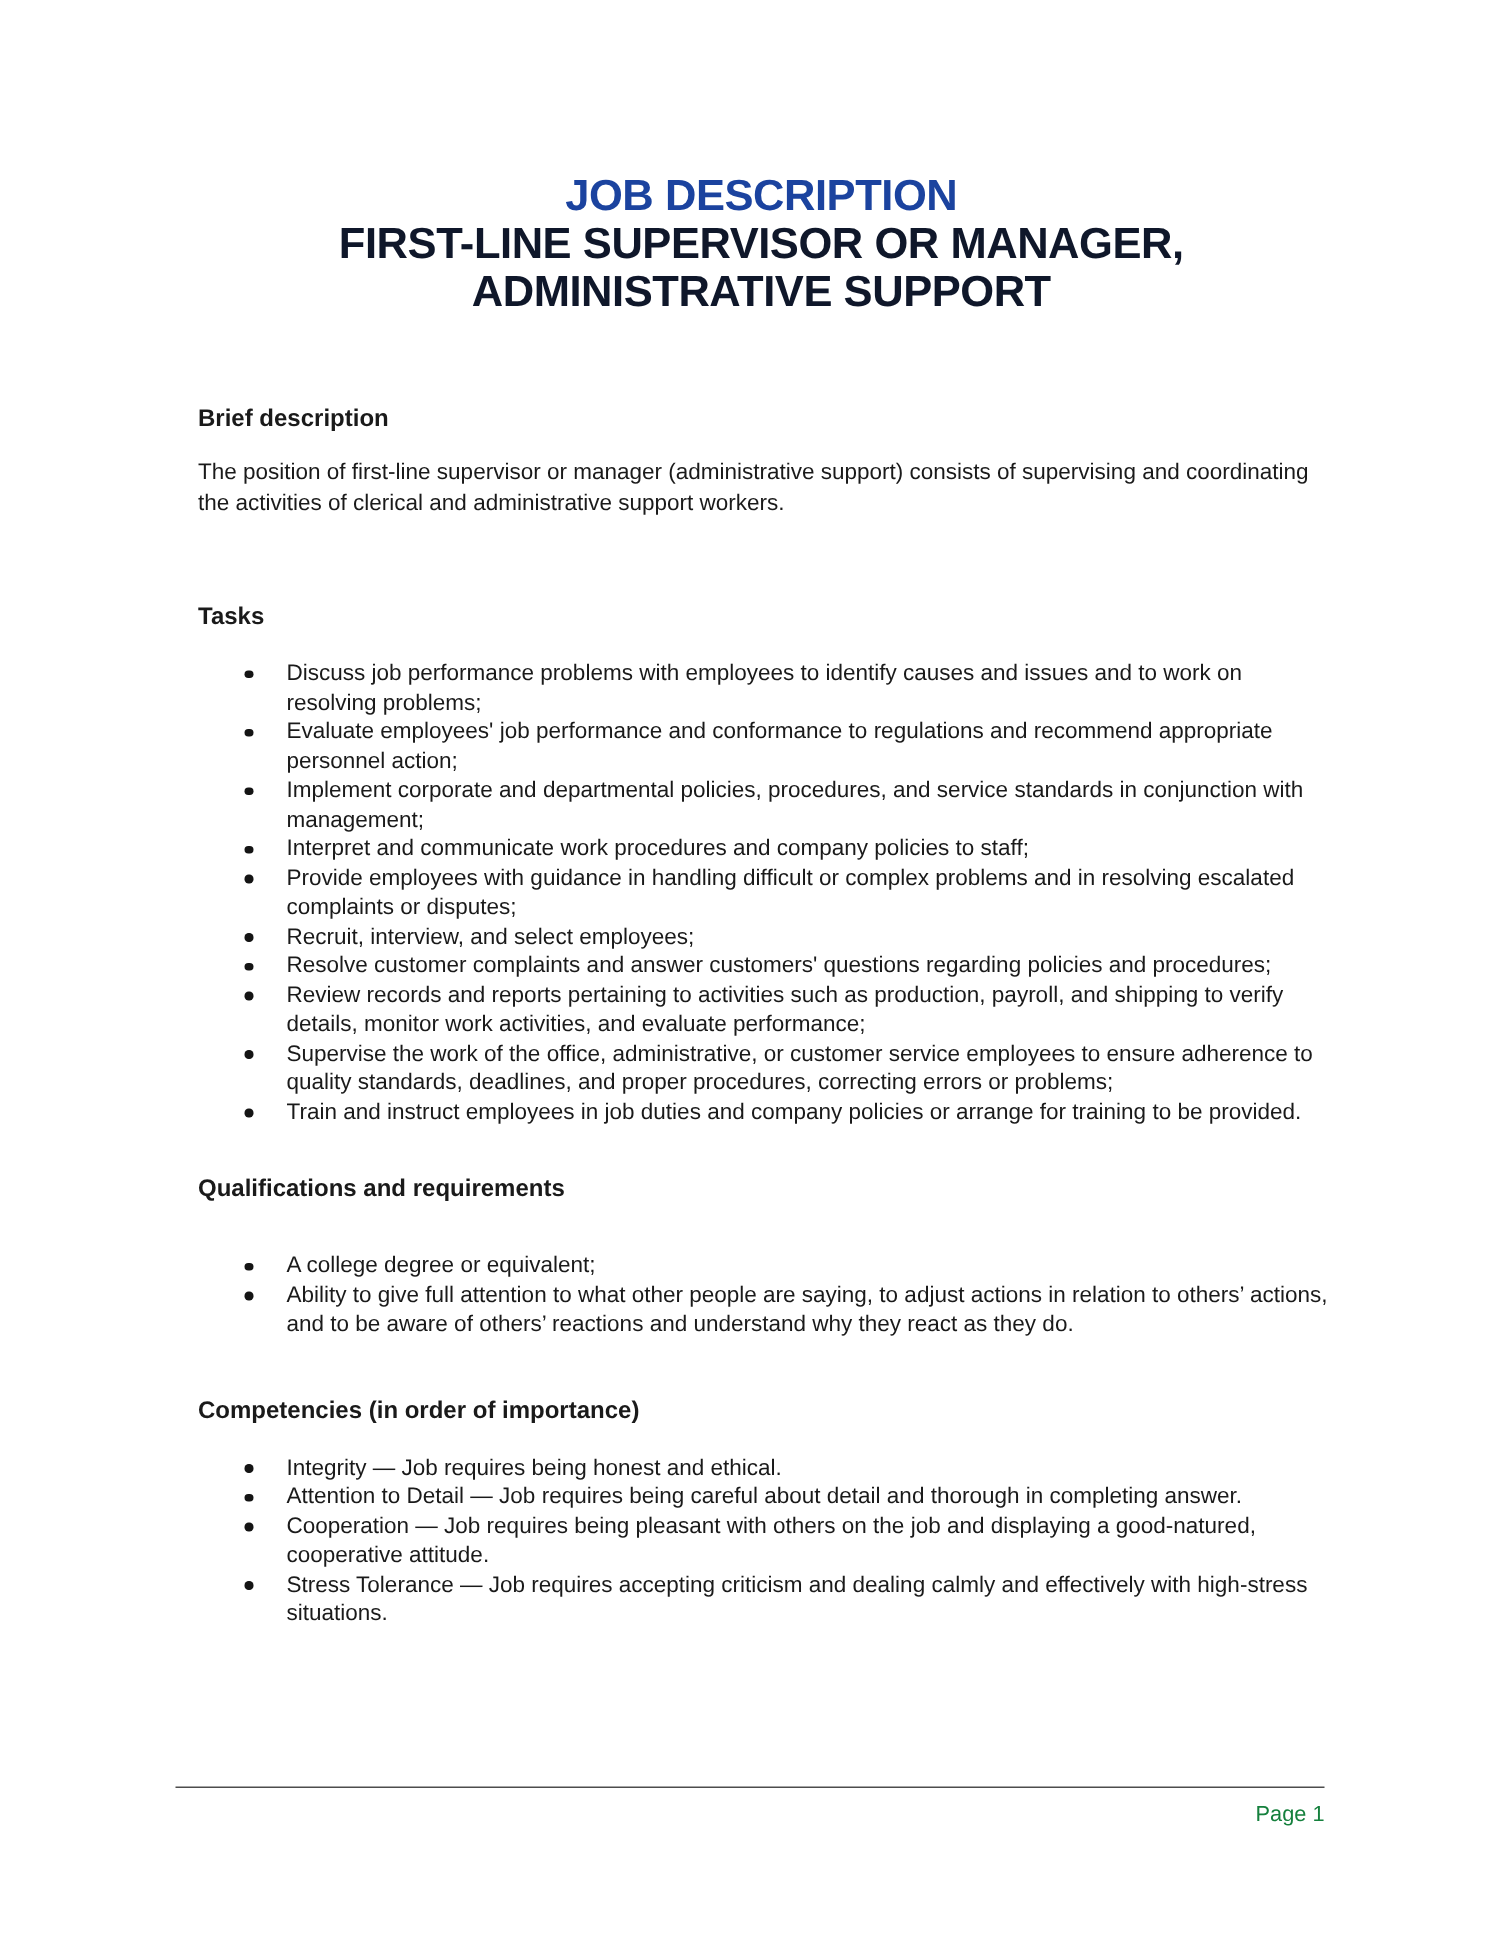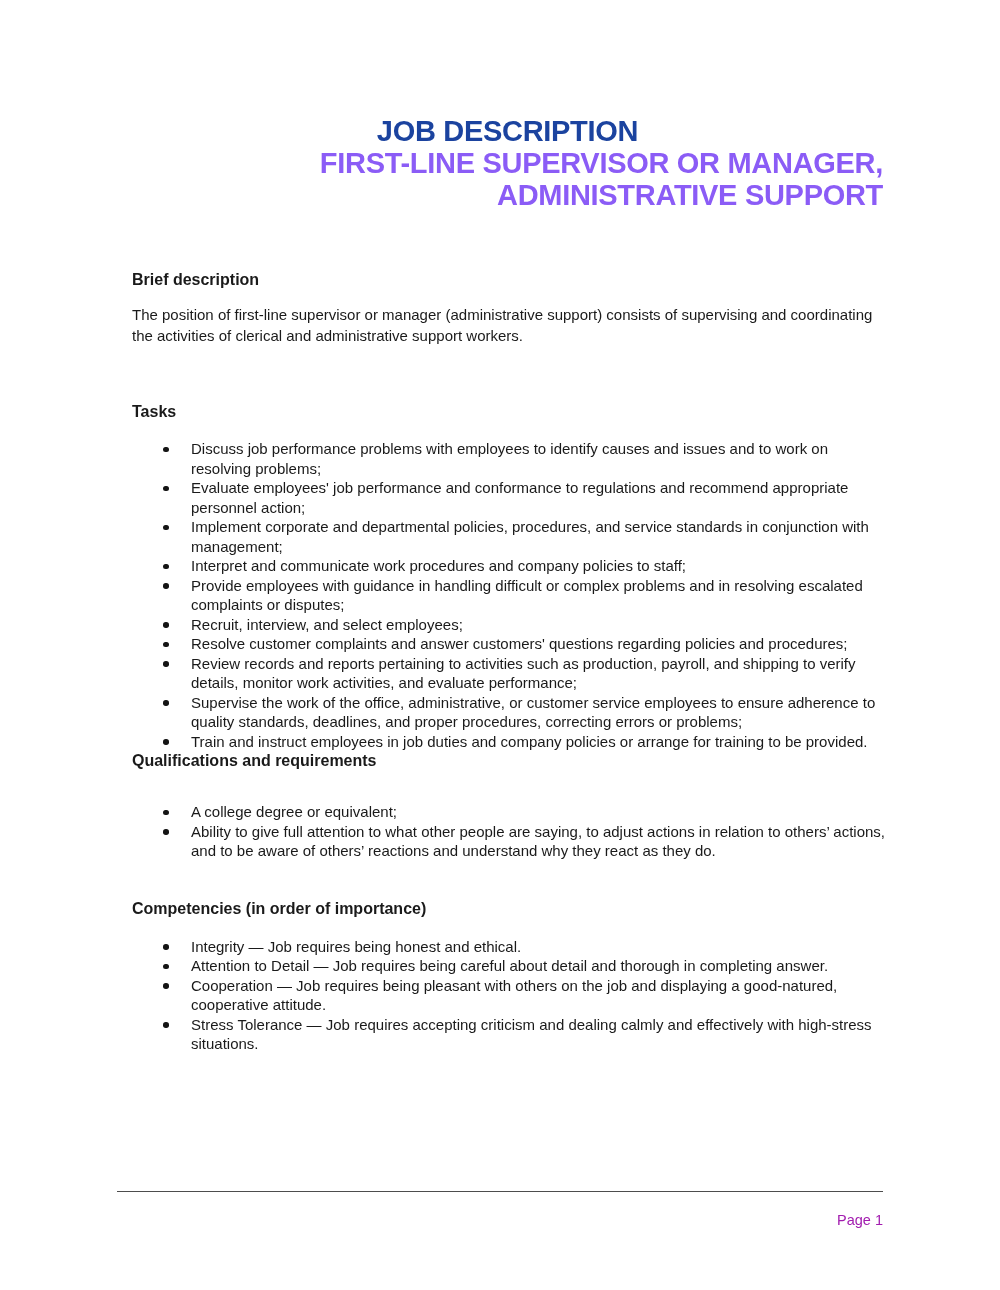--- a/index.html
+++ b/index.html
@@ -29,37 +29,37 @@
   
   .title-block{
     padding-top:115px;
     text-align:center;
     font-weight:700;
     font-size:29px;
     line-height:32px;
     letter-spacing:-0.3px;
   }
   .title-doc-type{ color:var(--title-blue); }
-  .title-position{ color:#8b5cf6;text-align:right; }
+  .title-position{ color:#0f172a; }
 
   
   .sec-heading{
     margin:0;
     font-size:16px;
     line-height:19px;
     font-weight:700;
   }
   .sec-brief .sec-heading{ margin-top:59px; }
   .body-par{
     margin:15px 0 0 0;
     font-size:15px;
     line-height:21px;
   }
   .sec-tasks .sec-heading{ margin-top:56px; }
-  .sec-qualifications .sec-heading{ }
+  .sec-qualifications .sec-heading{ margin-top:32px; }
   .sec-competencies .sec-heading{ margin-top:38px; }
 
   
   ul.bullets{
     list-style:none;
     margin:18px 0 0 0;
     padding:0;
     font-size:15px;
     line-height:19.5px;
   }
@@ -80,25 +80,25 @@
   }
 
   
   .footer{
     position:absolute;
     left:117px; right:117px;
     top:1191px;
     border-top:1px solid var(--rule);
   }
   .page-number{
-    margin-top:19px;
+    margin-top:9px;
     text-align:right;
     font-size:14.5px;
     line-height:18px;
-    color:#a21caf;
+    color:#15803d;
   }
 </style>
 </head>
 <body>
 
 <div class="page">
   <div class="content">
 
     <header class="title-block">
       <div class="title-doc-type">JOB DESCRIPTION</div>

